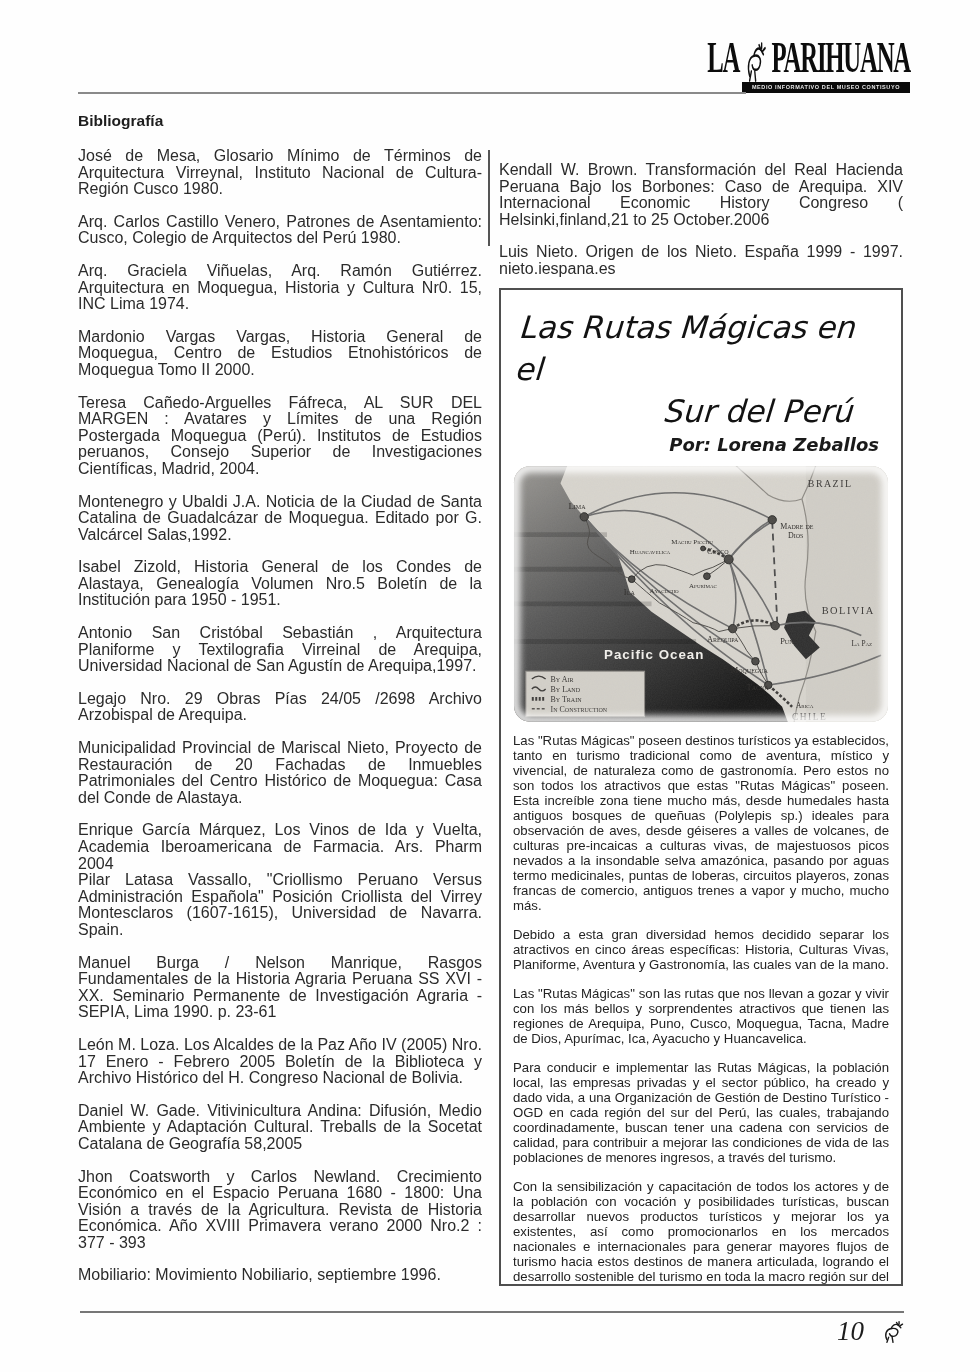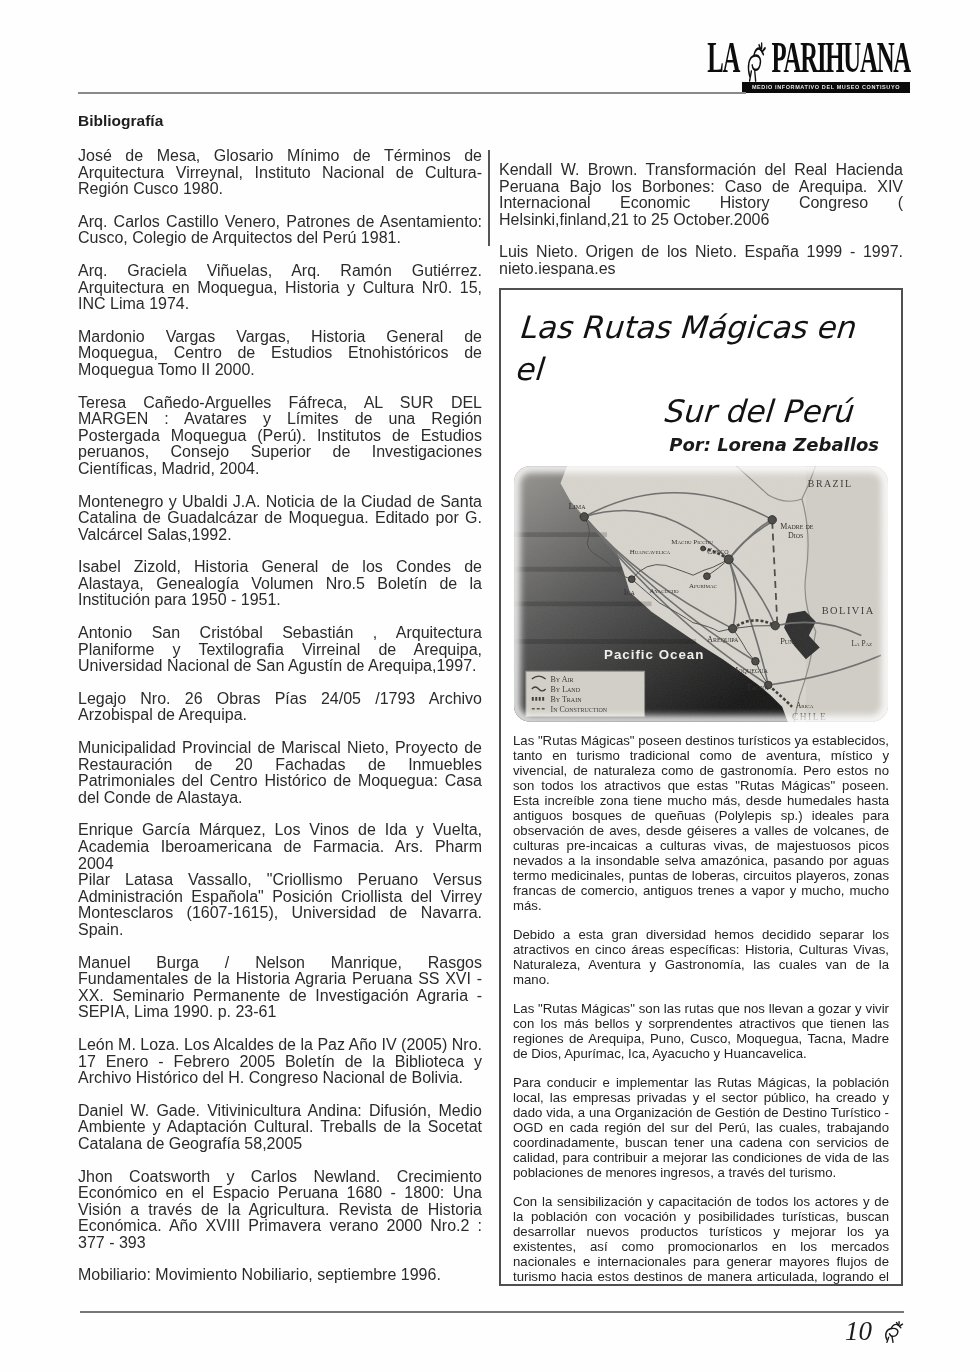--- a/index.html
+++ b/index.html
@@ -48,21 +48,21 @@
   .article-body{margin-top:6px;}
   .article-body p{margin:0 0 14px 0;font-size:13.2px;line-height:15px;text-align:justify;color:#232323;}
   .article-body p:last-child{margin-bottom:0;}
   
   .map-svg text{font-family:"Liberation Serif",serif;font-variant:small-caps;fill:#2e2c2a;}
   .map-svg .ocean-label{font-family:"Liberation Sans",sans-serif;font-weight:bold;font-variant:normal;fill:#f4f2ee;letter-spacing:1px;}
   .map-svg .country{letter-spacing:1.5px;fill:#3a3836;}
   .map-svg .legend-label{font-size:8px;fill:#33312f;}
   
   .footer-rule{position:absolute;left:80px;top:1311px;width:824px;height:2px;background:#777;}
-  .footer-page{position:absolute;top:1316px;right:74px;display:flex;align-items:center;gap:8px;}
+  .footer-page{position:absolute;top:1316px;right:74px;display:flex;align-items:center;gap:16px;}
   .footer-num{font-family:"Liberation Serif",serif;font-style:italic;font-size:27px;color:#1c1c1c;}
   .footer-bird{width:26px;height:26px;}
 </style>
 </head>
 <body>
 
 <div class="masthead">
   <div class="masthead-title">
     <span>LA</span>
     <svg class="masthead-bird" viewBox="0 0 30 26">
@@ -75,28 +75,28 @@
     </svg>
     <span>PARIHUANA</span>
   </div>
   <div class="masthead-bar">MEDIO INFORMATIVO DEL MUSEO CONTISUYO</div>
 </div>
 <div class="top-rule"></div>
 
 <div class="left-col">
   <div class="bib-heading">Bibliografía</div>
   <p>José de Mesa, Glosario Mínimo de Términos de Arquitectura Virreynal,  Instituto Nacional de Cultura- Región Cusco 1980.</p>
-  <p>Arq. Carlos Castillo Venero, Patrones de Asentamiento: Cusco, Colegio de Arquitectos del Perú 1981.</p>
+  <p>Arq. Carlos Castillo Venero, Patrones de Asentamiento: Cusco, Colegio de Arquitectos del Perú 1980.</p>
   <p>Arq. Graciela Viñuelas, Arq. Ramón Gutiérrez. Arquitectura en Moquegua, Historia y Cultura Nr0. 15, INC Lima 1974.</p>
   <p>Mardonio Vargas Vargas, Historia General de Moquegua, Centro de Estudios Etnohistóricos de Moquegua Tomo II 2000.</p>
   <p>Teresa Cañedo-Arguelles Fáfreca, AL SUR DEL MARGEN : Avatares y Límites de una Región Postergada Moquegua (Perú). Institutos de Estudios peruanos, Consejo Superior de Investigaciones Científicas, Madrid, 2004.</p>
   <p>Montenegro y Ubaldi J.A. Noticia de la Ciudad de Santa Catalina de Guadalcázar de Moquegua. Editado por G. Valcárcel Salas,1992.</p>
   <p>Isabel Zizold,  Historia General de los Condes de Alastaya, Genealogía Volumen Nro.5 Boletín de la Institución para 1950 - 1951.</p>
   <p>Antonio San Cristóbal Sebastián , Arquitectura Planiforme y Textilografia Virreinal  de Arequipa, Universidad Nacional de San Agustín de Arequipa,1997.</p>
-  <p>Legajo Nro. 26 Obras Pías  24/05 /1793 Archivo Arzobispal de Arequipa.</p>
+  <p>Legajo Nro. 29 Obras Pías  24/05 /2698 Archivo Arzobispal de Arequipa.</p>
   <p>Municipalidad Provincial de Mariscal Nieto, Proyecto de Restauración de 20 Fachadas de Inmuebles Patrimoniales del Centro Histórico de Moquegua: Casa del Conde de Alastaya.</p>
   <p>Enrique García Márquez, Los Vinos de Ida y Vuelta, Academia Iberoamericana de Farmacia. Ars. Pharm 2004</p>
   <p class="joined">Pilar Latasa Vassallo, "Criollismo Peruano Versus Administración Española" Posición Criollista del Virrey Montesclaros (1607-1615), Universidad de Navarra. Spain.</p>
   <p>Manuel Burga / Nelson Manrique, Rasgos Fundamentales de la Historia Agraria Peruana SS XVI - XX. Seminario Permanente de Investigación Agraria - SEPIA, Lima 1990. p. 23-61</p>
   <p>León M. Loza. Los Alcaldes de la Paz Año IV (2005) Nro. 17 Enero - Febrero 2005 Boletín de la Biblioteca y Archivo Histórico del H. Congreso Nacional de Bolivia.</p>
   <p>Daniel W. Gade. Vitivinicultura Andina: Difusión, Medio Ambiente y Adaptación Cultural. Treballs de la Socetat Catalana de Geografía 58,2005</p>
   <p>Jhon Coatsworth y Carlos Newland. Crecimiento Económico en el Espacio Peruana 1680 - 1800: Una Visión a través de la Agricultura. Revista de Historia Económica. Año XVIII Primavera verano 2000  Nro.2 : 377 - 393</p>
   <p>Mobiliario: Movimiento Nobiliario, septiembre 1996.</p>
 </div>
 
@@ -232,21 +232,21 @@
         </g>
 
         <rect x="0" y="0" width="380" height="260" filter="url(#grain)" opacity="0.5"></rect>
         <rect x="2" y="2" width="376" height="256" rx="16" fill="none" stroke="#ffffff" stroke-width="10" opacity="0.9" filter="url(#blur4)"></rect>
       </g>
     </svg>
   </div>
 
   <div class="article-body">
     <p>Las "Rutas Mágicas" poseen destinos turísticos ya establecidos, tanto en turismo tradicional como de aventura, místico y vivencial, de naturaleza como de gastronomía. Pero estos no son todos los atractivos que estas "Rutas Mágicas" poseen. Esta increíble zona tiene mucho más, desde humedales hasta antiguos bosques de queñuas (Polylepis sp.) ideales para observación de aves, desde géiseres a valles de volcanes, de culturas pre-incaicas a culturas vivas, de majestuosos picos nevados a la insondable selva amazónica, pasando por aguas termo medicinales, puntas de loberas, circuitos playeros, zonas francas de comercio, antiguos trenes a vapor y mucho, mucho más.</p>
-    <p>Debido a esta gran diversidad hemos decidido separar los atractivos en cinco áreas específicas: Historia, Culturas Vivas, Naturaleza, Aventura y Gastronomía, las cuales van de la mano.</p>
+    <p>Debido a esta gran diversidad hemos decidido separar los atractivos en cinco áreas específicas: Historia, Culturas Vivas, Planiforme, Aventura y Gastronomía, las cuales van de la mano.</p>
     <p>Las "Rutas Mágicas" son las rutas que nos llevan a gozar y vivir con los más bellos y sorprendentes atractivos que tienen las regiones de Arequipa, Puno, Cusco, Moquegua, Tacna, Madre de Dios, Apurímac, Ica, Ayacucho y Huancavelica.</p>
     <p>Para conducir e implementar las Rutas Mágicas, la población local, las empresas privadas y el sector público, ha creado y dado vida,  a una Organización de Gestión de Destino Turístico - OGD en cada región del sur del Perú, las cuales, trabajando coordinadamente, buscan tener una cadena con servicios de calidad, para contribuir a mejorar las condiciones de vida de las poblaciones de menores ingresos, a través del turismo.</p>
     <p>Con la sensibilización y capacitación de todos los actores y de la población con vocación y posibilidades turísticas, buscan desarrollar nuevos productos turísticos y mejorar los ya existentes, así como promocionarlos en los mercados nacionales e internacionales para generar mayores flujos de turismo hacia estos destinos de manera articulada, logrando el desarrollo sostenible del turismo en toda la macro región sur del país.</p>
   </div>
 </div>
 
 <div class="footer-rule"></div>
 <div class="footer-page">
   <span class="footer-num">10</span>
   <svg class="footer-bird" viewBox="0 0 30 26">

